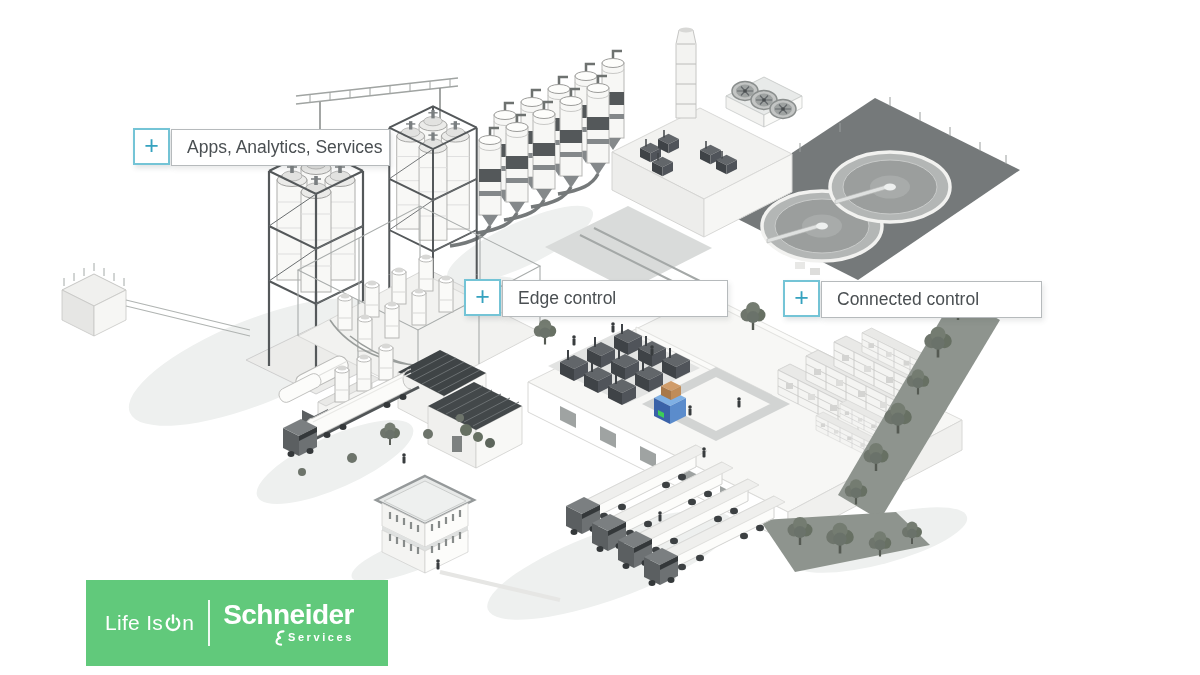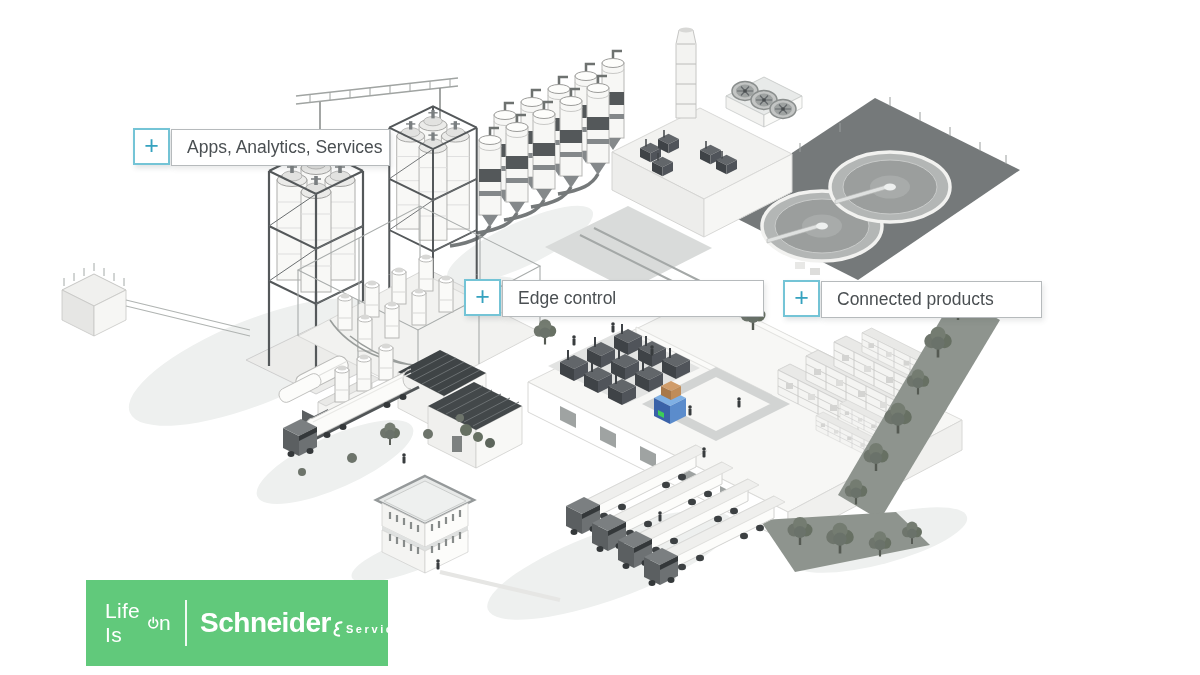--- a/index.html
+++ b/index.html
@@ -7,28 +7,28 @@
          font-family:"Liberation Sans","DejaVu Sans",sans-serif;}
   .scene{position:absolute;left:0;top:0;width:1200px;height:675px;}
   .callout{position:absolute;display:flex;align-items:flex-start;}
   .plus-btn{width:37px;height:37px;box-sizing:border-box;background:#ffffff;border:2px solid #74c4d6;
             color:#35a2bf;font-size:25px;font-weight:400;line-height:31px;text-align:center;
             box-shadow:2px 3px 5px rgba(70,80,85,.16);cursor:pointer;flex:0 0 auto;}
   .label-box{box-sizing:border-box;height:37px;margin-left:1px;margin-top:1px;background:#ffffff;
              border:1px solid #b6babc;line-height:34px;padding:0 14px 0 15px;font-size:17.5px;
              color:#4a4f52;white-space:nowrap;box-shadow:2px 3px 5px rgba(70,80,85,.12);}
   #callout-apps{left:133px;top:128px;}       #callout-apps .label-box{width:219px;}
-  #callout-edge{left:464px;top:279px;}       #callout-edge .label-box{width:262px;}
+  #callout-edge{left:464px;top:279px;}       #callout-edge .label-box{width:226px;}
   #callout-connected{left:783px;top:280px;}  #callout-connected .label-box{width:221px;}
   .logo{position:absolute;left:86px;top:580px;width:302px;height:86px;background:#61c97b;
         display:flex;align-items:center;padding-left:19px;box-sizing:border-box;color:#ffffff;}
   .tagline{font-size:21px;letter-spacing:.3px;display:flex;align-items:center;}
   .tagline svg{margin:0 0px 0 1px;}
   .logo-divider{width:2px;height:46px;background:rgba(255,255,255,.9);margin:0 13px 0 14px;flex:0 0 auto;}
-  .brand{display:flex;flex-direction:row;align-items:flex-end;line-height:1;text-align:right;}
+  .brand{display:flex;flex-direction:column;align-items:flex-end;line-height:1;text-align:right;}
   .brand-name{font-size:28px;font-weight:bold;letter-spacing:-.5px;}
   .brand-sub{display:flex;align-items:center;font-size:11px;font-weight:bold;letter-spacing:2.6px;margin-top:1px;}
   .brand-sub svg{margin-right:2px;}
 </style>
 </head>
 <body>
 
 <div class="stage">
 
   <svg class="scene" viewBox="0 0 1200 675" role="img" aria-label="Isometric grayscale illustration of an industrial plant campus: framed silo towers, banded storage silos with discharge pipes, process skid with small tanks, power house with chimney and cooling-fan deck, water treatment clarifier basins on a dark pad, open-roof production hall with machine rows, conveyor loop and a blue machine, warehouse racking, loading bay with four semi-trailer trucks, a tanker truck, a small office building and trees.">
@@ -398,21 +398,21 @@
   <div class="callout" id="callout-apps">
     <div class="plus-btn">+</div>
     <div class="label-box">Apps, Analytics, Services</div>
   </div>
   <div class="callout" id="callout-edge">
     <div class="plus-btn">+</div>
     <div class="label-box">Edge control</div>
   </div>
   <div class="callout" id="callout-connected">
     <div class="plus-btn">+</div>
-    <div class="label-box">Connected products</div>
+    <div class="label-box">Connected control</div>
   </div>
 
   <div class="logo" aria-label="Life Is On">
     <div class="tagline">
       <span>Life Is </span>
         <svg width="18" height="18" viewBox="0 0 20 20">
         <path d="M5.8,5.2 A7,7 0 1 0 14.2,5.2" stroke="#ffffff" stroke-width="2.6" fill="none" stroke-linecap="round"></path>
         <line x1="10" y1="1.5" x2="10" y2="9.5" stroke="#ffffff" stroke-width="2.6" stroke-linecap="round"></line>
       </svg>
         <span>n</span>

